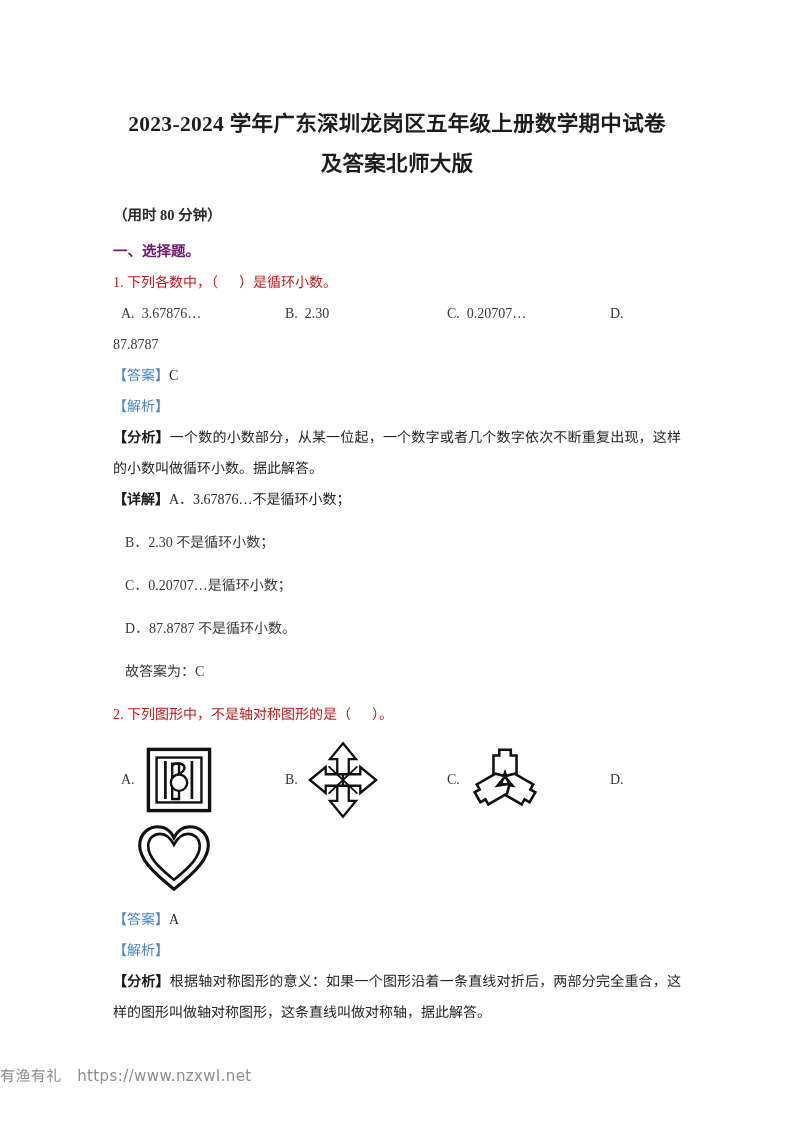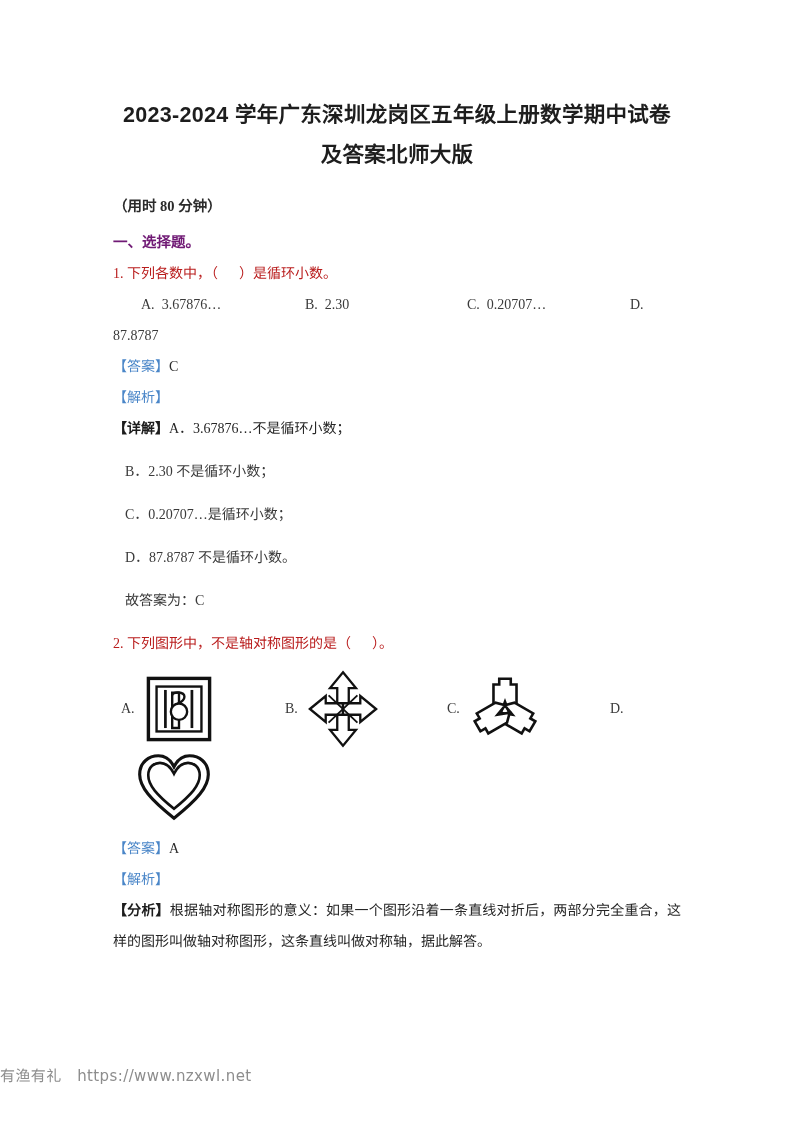--- a/index.html
+++ b/index.html
@@ -24,28 +24,28 @@
     box-sizing: border-box;
     padding: 0;
   }
   .content {
     position: absolute;
     left: 113px;
     top: 95px;
     width: 568px;
   }
   .doc-title {
-    font-family: Liberation Sans, sans-serif;
+    font-family: Liberation Serif, serif;
     font-weight: bold;
     font-size: 21.5px;
     line-height: 40px;
     text-align: center;
     color: #1d1d1d;
     letter-spacing: 0.3px;
-    margin: 0 0 6px 0;
+    margin: 9px 0 6px 0;
     padding: 0 6px;
   }
   .subtitle {
     text-align: left;
     font-size: 14.5px;
     font-weight: bold;
     line-height: 30px;
     color: #2b2b2b;
     margin: 16px 0 6px 0;
   }
@@ -92,21 +92,20 @@
   .ans-val {
     color: #2b2b2b;
   }
   
   .opt-row {
     position: relative;
     height: 31px;
     font-size: 14px;
     line-height: 31px;
     color: #3a3a3a;
-    margin-left: 20px;
   }
   .opt-row span.oA { position: absolute; left: 8px; }
   .opt-row span.oB { position: absolute; left: 172px; }
   .opt-row span.oC { position: absolute; left: 334px; }
   .opt-row span.oD { position: absolute; left: 497px; }
   .opt-cont {
     font-size: 14px;
     line-height: 31px;
     color: #3a3a3a;
   }
@@ -182,20 +181,21 @@
         <span class="oC"><span>C.</span>&nbsp;&nbsp;<span>0.20707…</span></span>
         <span class="oD"><span>D.</span></span>
       </div>
 
       <div class="opt-cont">87.8787</div>
 
       <div class="ans-line"><span class="tag">【答案】</span><span class="ans-val">C</span></div>
 
       <div class="ans-line"><span class="tag">【解析】</span></div>
 
+      <div class="para-b"><span class="tag-strong">【分析】</span><span>一个数的小数部分，从某一位起，一个数字或者几个数字依次不断重复出现，这样的小数叫做循环小数。据此解答。</span></div>
 
       <div class="para-b"><span class="tag-strong">【详解】</span><span>A．3.67876…不是循环小数；</span></div>
       <div class="para">B．2.30 不是循环小数；</div>
       <div class="para">C．0.20707…是循环小数；</div>
       <div class="para">D．87.8787 不是循环小数。</div>
 
       <div class="para">故答案为：C</div>
 
     </div>
 

